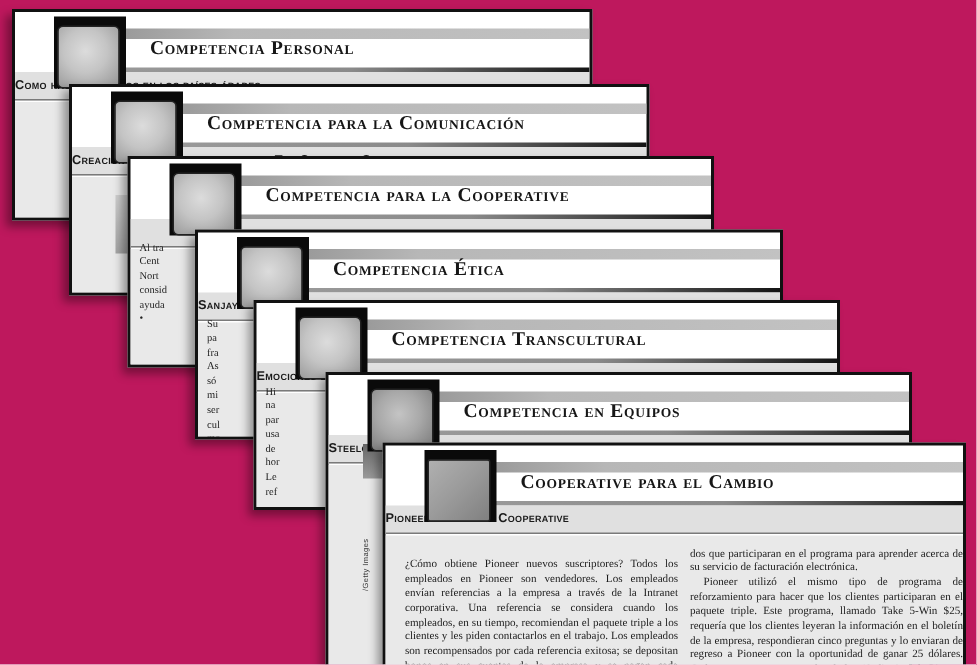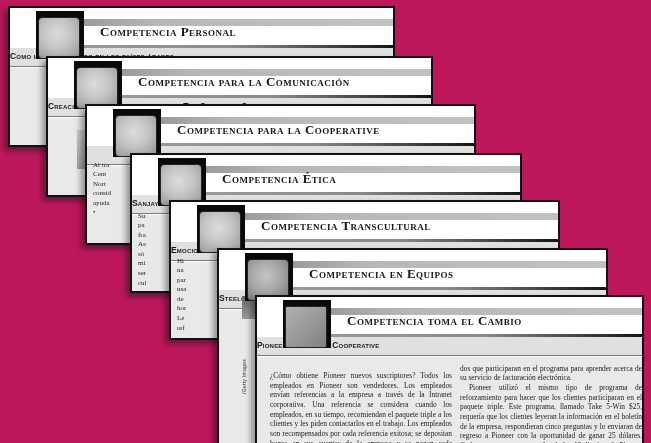--- a/index.html
+++ b/index.html
@@ -182,21 +182,21 @@
     <div class="pfrag"></div>
     <div class="credit">/Getty Images</div>
   </div>
 
   <div class="card c7">
     <div class="topbar"></div>
     <div class="photo-icon">
         <div class="frame"></div>
         <div class="pic"></div>
       </div>
-    <div class="title">Competencia toma el Cambio</div>
+    <div class="title">Cooperative para el Cambio</div>
     <div class="title-rule"></div>
     <div class="sub-band">
         <div class="subtitle">Pioneer Telephone Cooperative</div>
       </div>
     <div class="body">
       <div class="cols" style="top:7px;">
         <p class="col left">¿Cómo obtiene Pioneer nuevos suscriptores? Todos los empleados en Pioneer son vendedores. Los empleados envían referencias a la empresa a través de la Intranet corporativa. Una referencia se considera cuando los empleados, en su tiempo, recomiendan el paquete triple a los clientes y les piden contactarlos en el trabajo. Los empleados son recompensados por cada referencia exitosa; se depositan bonos en sus cuentas de la empresa y se pagan cada trimestre. Pioneer, en forma periódica, ofrece puntos dobles por las referencias. Para asegurarse de que todos los empleados estén conscientes</p>
         <div class="col right">
           <p>dos que participaran en el programa para aprender acerca de su servicio de facturación electrónica.</p>
           <p class="indent">Pioneer utilizó el mismo tipo de programa de reforzamiento para hacer que los clientes participaran en el paquete triple. Este programa, llamado Take 5-Win $25, requería que los clientes leyeran la información en el boletín de la empresa, respondieran cinco preguntas y lo enviaran de regreso a Pioneer con la oportunidad de ganar 25 dólares. Cada mes se toma un ganador de los 13 distritos de Pioneer [13 ganadores cada mes]. Varios miles de clientes participaron por una</p>

